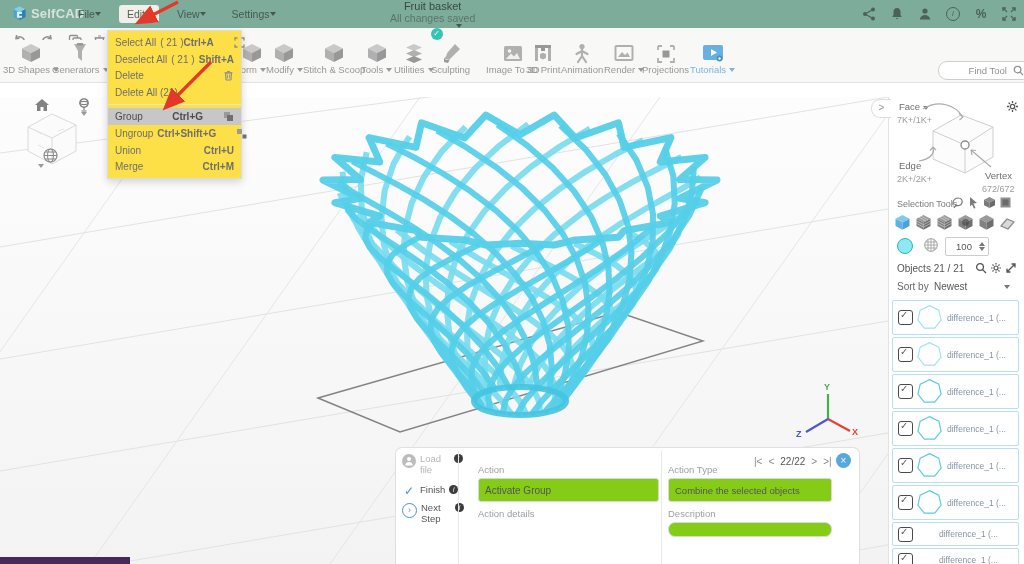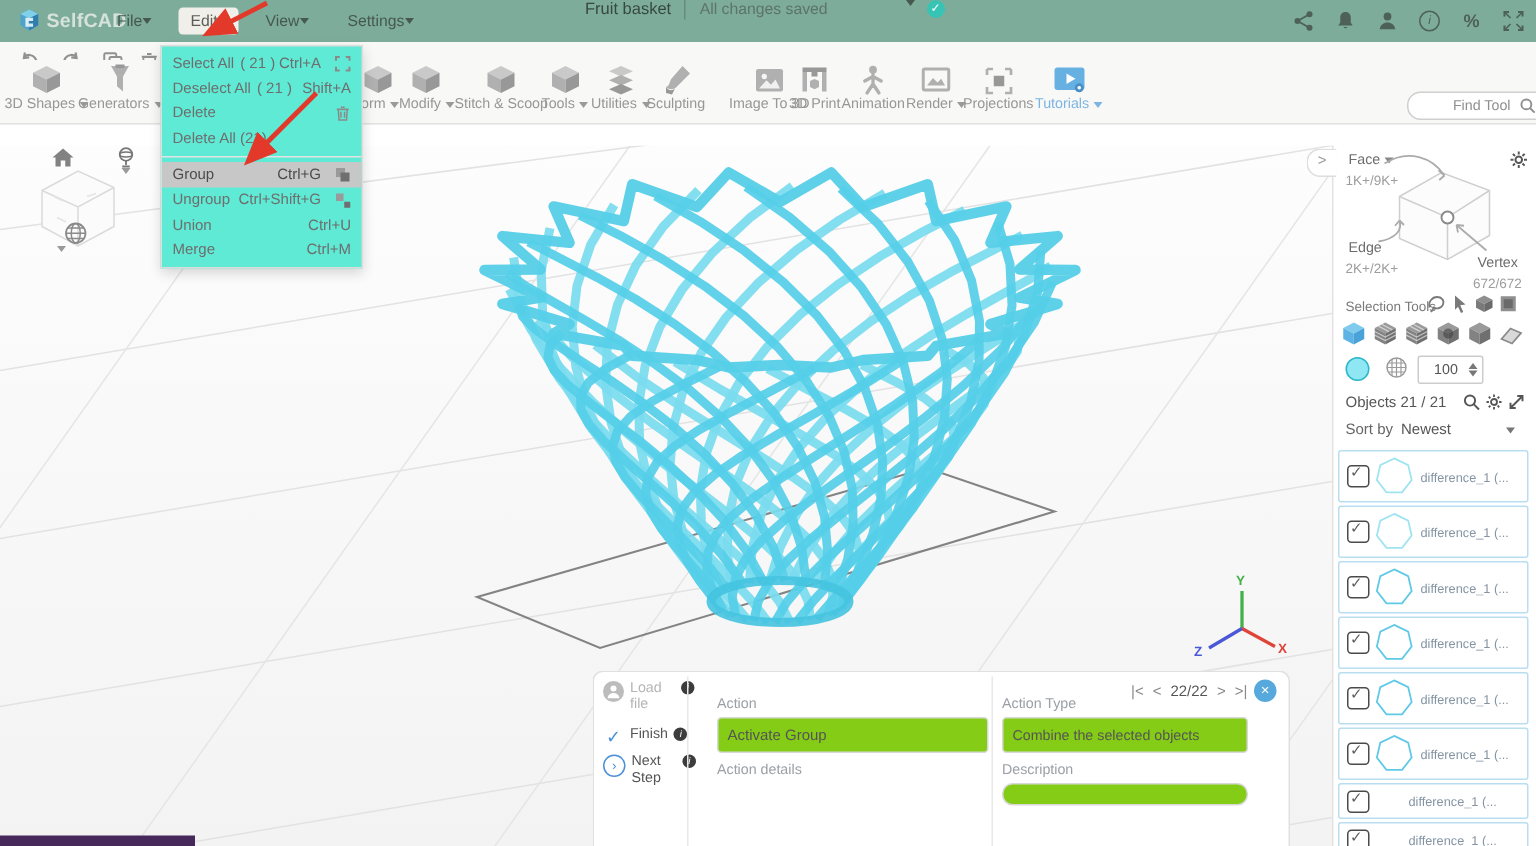--- a/index.html
+++ b/index.html
@@ -7,45 +7,45 @@
        font-family:"Liberation Sans",sans-serif;-webkit-font-smoothing:antialiased;}
   .abs{position:absolute;}
   
   #header{left:0;top:0;width:1024px;height:28px;background:#7dac9b;z-index:30;}
   #logo{left:11px;top:5px;width:17px;height:17px;}
   #appname{left:31px;top:6px;font-size:13px;font-weight:bold;color:#d6e2db;letter-spacing:.2px;}
   #menus{left:70px;top:0;height:28px;display:flex;align-items:center;gap:10px;}
   .menu-btn{font-size:10.5px;color:#46594f;padding:3px 8px;display:flex;align-items:center;gap:0;white-space:nowrap;cursor:pointer;}
   .menu-btn.active{background:#f1efe9;border-radius:3px;color:#5d5d55;}
   .caret{width:0;height:0;border-left:3px solid transparent;border-right:3px solid transparent;border-top:4px solid currentColor;display:inline-block;}
-  #titlegrp{left:390px;top:0;height:28px;display:flex;align-items:flex-start;}
+  #titlegrp{left:390px;top:0;height:28px;display:flex;align-items:center;flex-direction:column;}
   #projtitle{font-size:11px;color:#37493f;}
   #titlediv{width:1px;height:13px;background:rgba(0,0,0,.18);margin:0 9px;}
   #savestatus{font-size:10.5px;color:#5d746b;}
   #savedcaret{margin-left:52px;color:#46594f;}
   #savedbadge{width:12px;height:12px;border-radius:50%;background:#38c4b4;color:#fff;font-size:8px;line-height:12px;text-align:center;margin-left:8px;}
   #hdricons{right:8px;top:0;height:28px;display:flex;align-items:center;gap:14px;}
   .hicon{width:14px;height:14px;color:#4d6158;font-size:11px;line-height:14px;text-align:center;cursor:pointer;}
   
   #quickbar{left:0;top:28px;width:1024px;height:27px;background:#f8f8f7;}
   .qicon{position:absolute;top:6px;width:15px;height:15px;cursor:pointer;}
   #toolbar{left:0;top:40px;width:1024px;height:42px;background:#f8f8f7;border-bottom:1px solid #e2e2e2;}
   .tbitem{position:absolute;top:2px;display:flex;flex-direction:column;align-items:center;cursor:pointer;}
   .tbitem .ticon{width:24px;height:22px;}
   .tblabel{font-size:9.5px;color:#979797;white-space:nowrap;display:flex;align-items:center;gap:3px;}
   .tbitem.accent .tblabel{color:#7cb5e2;}
   #findtool{left:938px;top:61px;width:78px;height:17px;border:1px solid #cfcfcf;border-radius:9px;background:#fff;display:flex;align-items:center;padding:0 7px;gap:6px;cursor:text;}
   #findtool span{font-size:9.5px;color:#8f8f8f;flex:1;text-align:right;}
   
-  #editmenu{left:107px;top:30px;width:133px;background:#5eead4;border:1px solid #dcdcdc;box-shadow:0 3px 8px rgba(0,0,0,.16);padding:3px 0;z-index:40;}
+  #editmenu{left:107px;top:30px;width:133px;background:#fde047;border:1px solid #dcdcdc;box-shadow:0 3px 8px rgba(0,0,0,.16);padding:3px 0;z-index:40;}
   .menu-row{height:16.8px;display:flex;align-items:center;padding:0 7px;font-size:10px;color:#6e6e6e;cursor:pointer;}
   .menu-row.hl{background:#c7c7c7;color:#4c4c4c;}
   .menu-row .mlabel{white-space:nowrap;}
   .menu-row .mcount{margin-left:4px;white-space:nowrap;}
-  .menu-row .msc{margin-left:auto;white-space:nowrap;display:flex;align-items:center;gap:9px;}
+  .menu-row .msc{margin-left:auto;white-space:nowrap;display:flex;align-items:center;gap:20px;font-weight:bold;}
   .menu-sep{height:1px;background:#e3e3e3;margin:3px 0;}
   
   #viewport{left:0;top:97px;width:888px;height:467px;background:linear-gradient(#fdfdfd,#f3f3f3);overflow:hidden;}
   #purplebar{left:0;top:557px;width:130px;height:7px;z-index:45;}
   .vp-icon{position:absolute;cursor:pointer;}
   .tri-sm{width:0;height:0;border-left:3px solid transparent;border-right:3px solid transparent;border-top:4px solid #9a9a9a;position:absolute;}
   
   #arrows{left:0;top:0;width:1024px;height:564px;z-index:60;pointer-events:none;}
   
   #sidebar{left:888px;top:97px;width:136px;height:467px;background:#fff;border-left:1px solid #e3e3e3;z-index:20;font-size:10px;color:#666;}
@@ -479,21 +479,21 @@
 <div id="sidebar" class="abs">
   <span class="abs" style="left:117px;top:3px;font-size:12px;color:#555;cursor:pointer">
     <svg width="13" height="13" viewBox="0 0 13 13">
         <g stroke="#555" stroke-width="1.3" fill="none">
           <circle cx="6.5" cy="6.5" r="2.2"></circle>
           <path d="M6.5,1 V3 M6.5,10 V12 M1,6.5 H3 M10,6.5 H12 M2.6,2.6 L4,4 M10.4,2.6 L9,4 M2.6,10.4 L4,9 M10.4,10.4 L9,9"></path>
         </g>
       </svg>
   </span>
   <span class="sb-label" style="left:10px;top:4px"><span>Face</span> <span class="caret" style="color:#888"></span></span>
-  <span class="sb-count" style="left:8px;top:18px">1K+/9K+</span>
+  <span class="sb-count" style="left:8px;top:18px">7K+/1K+</span>
   <svg class="abs" style="left:0;top:0" width="136" height="96" viewBox="0 0 136 96">
     <path d="M44,34 L72,18 L104,30 L104,60 L76,76 L44,62 Z" fill="#fcfcfc" stroke="#cfcfcf" stroke-width="1"></path>
     <path d="M44,34 L76,48 L104,30 M76,48 L76,76" fill="none" stroke="#cfcfcf" stroke-width="1"></path>
     <path d="M34,12 C50,2 66,8 74,20" fill="none" stroke="#ababab" stroke-width="1.2"></path>
     <path d="M74,20 L70,16.5 M74,20 L70.5,23" stroke="#ababab" stroke-width="1.2" fill="none"></path>
     <path d="M30,64 C42,62 46,56 44,50" fill="none" stroke="#ababab" stroke-width="1.2"></path>
     <path d="M44,50 L41,53.5 M44,50 L47,53" stroke="#ababab" stroke-width="1.2" fill="none"></path>
     <path d="M102,70 L82,53" fill="none" stroke="#ababab" stroke-width="1.2"></path>
     <path d="M82,53 L83,58 M82,53 L87,53.5" stroke="#ababab" stroke-width="1.2" fill="none"></path>
     <circle cx="76" cy="48" r="4" fill="#fff" stroke="#8a8a8a" stroke-width="1.3"></circle>

